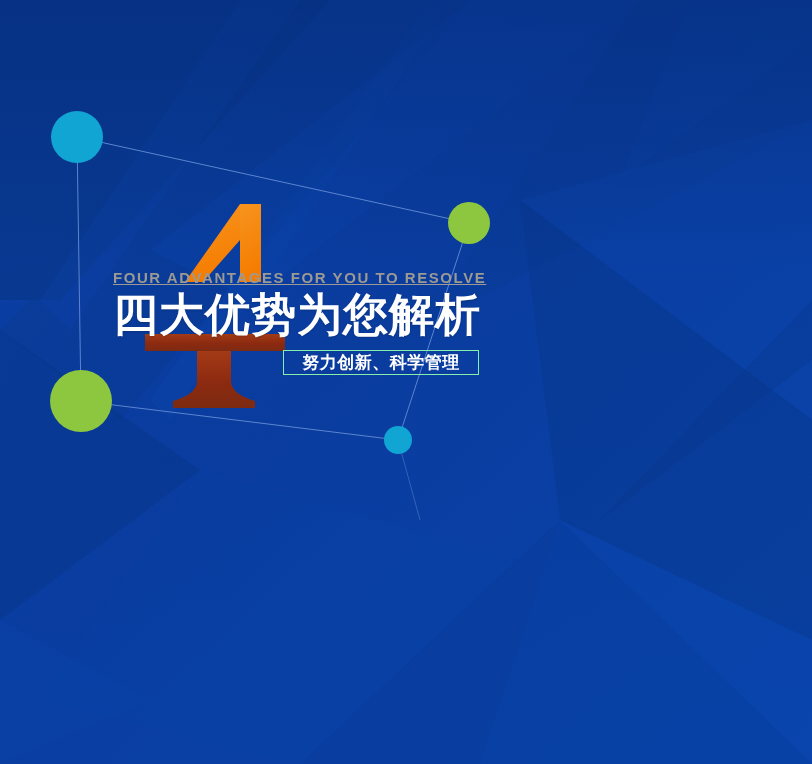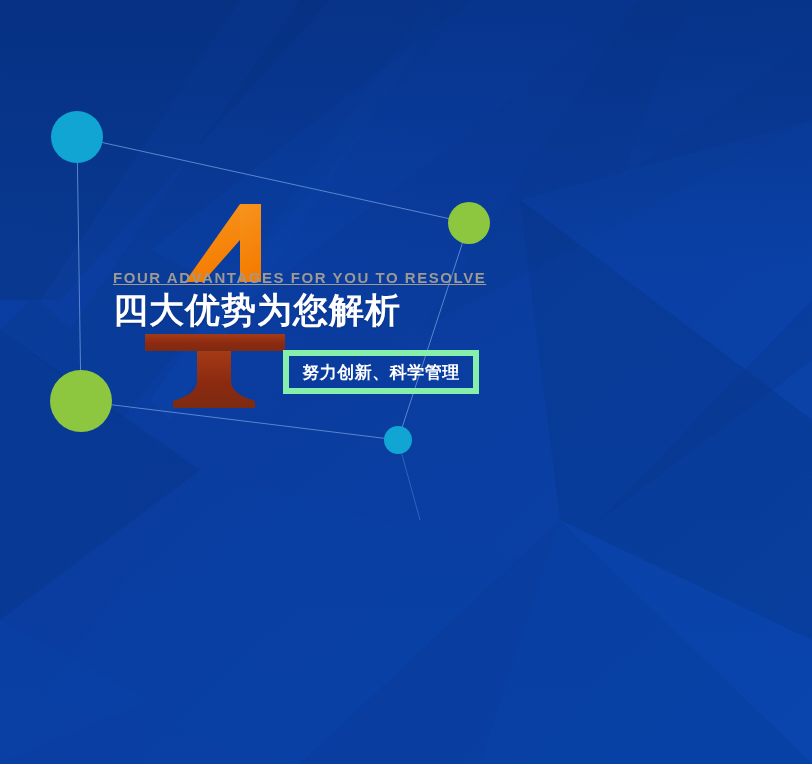--- a/index.html
+++ b/index.html
@@ -59,38 +59,38 @@
     font-weight: bold;
     letter-spacing: 1.55px;
     color: #9c9a92;
     line-height: 1.1;
     white-space: nowrap;
     margin: 0 0 4px 0;
     text-decoration: underline;
   }
 
   .headline {
-    font-size: 35px;
+    font-size: 45px;
     font-weight: bold;
     color: #ffffff;
     letter-spacing: 1px;
     line-height: 1.08;
     white-space: nowrap;
     margin: 0;
     text-shadow: 0 1px 2px rgba(0,0,0,0.18);
   }
 
   .tagline-box {
     position: absolute;
     left: 283px;
     top: 350px;
     width: 196px;
-    height: 44px;
+    height: 25px;
     box-sizing: border-box;
-    border: 6px solid #86efac;
+    border: 1px solid #86efac;
     display: flex;
     align-items: center;
     justify-content: center;
   }
 
   .tagline-text {
     font-size: 17px;
     font-weight: bold;
     color: #ffffff;
     letter-spacing: 0.5px;

